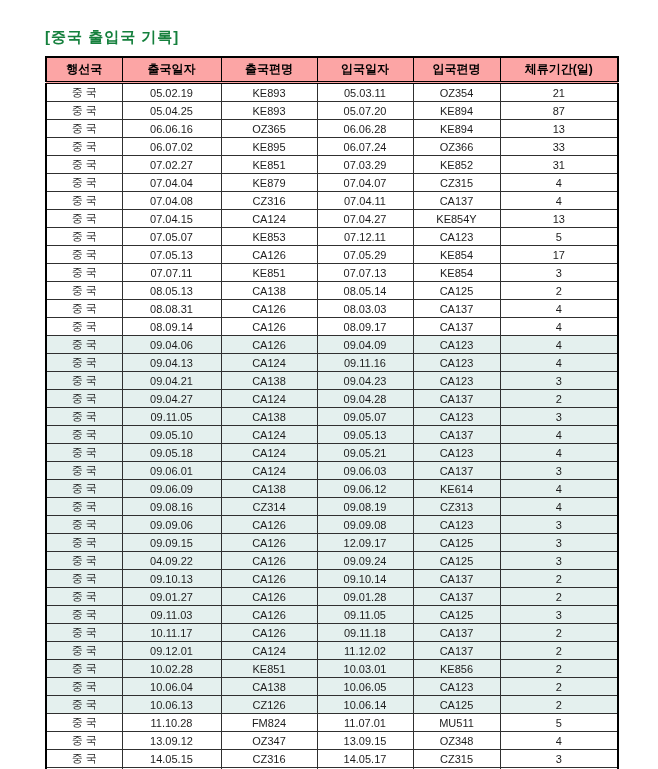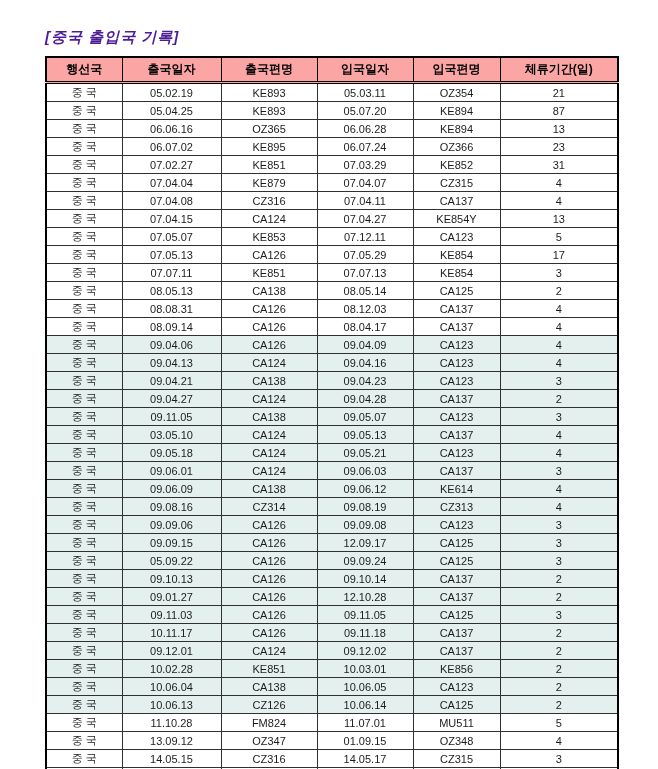--- a/index.html
+++ b/index.html
@@ -12,24 +12,23 @@
     width: 658px;
     height: 769px;
     overflow: hidden;
   }
   .page {
     padding: 28px 0 0 45px;
   }
   .doc-title {
     font-size: 15px;
     font-weight: bold;
-    color: #4c1d95;
+    color: #15803d;
     letter-spacing: 1px;
     margin: 0 0 9px 0;
-    font-style: italic;
   }
   table.records {
     border-collapse: collapse;
     table-layout: fixed;
     width: 572px;
     border: 2px solid #000000;
   }
   table.records th {
     background: #fca5a5;
     border: 1px solid #000000;
@@ -104,21 +103,21 @@
           <td>06.06.28</td>
           <td>KE894</td>
           <td>13</td>
         </tr>
         <tr>
           <td>중 국</td>
           <td>06.07.02</td>
           <td>KE895</td>
           <td>06.07.24</td>
           <td>OZ366</td>
-          <td>23</td>
+          <td>33</td>
         </tr>
         <tr>
           <td>중 국</td>
           <td>07.02.27</td>
           <td>KE851</td>
           <td>07.03.29</td>
           <td>KE852</td>
           <td>31</td>
         </tr>
         <tr>
@@ -174,45 +173,45 @@
           <td>08.05.13</td>
           <td>CA138</td>
           <td>08.05.14</td>
           <td>CA125</td>
           <td>2</td>
         </tr>
         <tr>
           <td>중 국</td>
           <td>08.08.31</td>
           <td>CA126</td>
-          <td>08.12.03</td>
+          <td>08.03.03</td>
           <td>CA137</td>
           <td>4</td>
         </tr>
         <tr>
           <td>중 국</td>
           <td>08.09.14</td>
           <td>CA126</td>
-          <td>08.04.17</td>
+          <td>08.09.17</td>
           <td>CA137</td>
           <td>4</td>
         </tr>
         <tr class="tinted">
           <td>중 국</td>
           <td>09.04.06</td>
           <td>CA126</td>
           <td>09.04.09</td>
           <td>CA123</td>
           <td>4</td>
         </tr>
         <tr class="tinted">
           <td>중 국</td>
           <td>09.04.13</td>
           <td>CA124</td>
-          <td>09.04.16</td>
+          <td>09.11.16</td>
           <td>CA123</td>
           <td>4</td>
         </tr>
         <tr class="tinted">
           <td>중 국</td>
           <td>09.04.21</td>
           <td>CA138</td>
           <td>09.04.23</td>
           <td>CA123</td>
           <td>3</td>
@@ -228,21 +227,21 @@
         <tr class="tinted">
           <td>중 국</td>
           <td>09.11.05</td>
           <td>CA138</td>
           <td>09.05.07</td>
           <td>CA123</td>
           <td>3</td>
         </tr>
         <tr class="tinted">
           <td>중 국</td>
-          <td>03.05.10</td>
+          <td>09.05.10</td>
           <td>CA124</td>
           <td>09.05.13</td>
           <td>CA137</td>
           <td>4</td>
         </tr>
         <tr class="tinted">
           <td>중 국</td>
           <td>09.05.18</td>
           <td>CA124</td>
           <td>09.05.21</td>
@@ -284,39 +283,39 @@
         <tr class="tinted">
           <td>중 국</td>
           <td>09.09.15</td>
           <td>CA126</td>
           <td>12.09.17</td>
           <td>CA125</td>
           <td>3</td>
         </tr>
         <tr class="tinted">
           <td>중 국</td>
-          <td>05.09.22</td>
+          <td>04.09.22</td>
           <td>CA126</td>
           <td>09.09.24</td>
           <td>CA125</td>
           <td>3</td>
         </tr>
         <tr class="tinted">
           <td>중 국</td>
           <td>09.10.13</td>
           <td>CA126</td>
           <td>09.10.14</td>
           <td>CA137</td>
           <td>2</td>
         </tr>
         <tr class="tinted">
           <td>중 국</td>
           <td>09.01.27</td>
           <td>CA126</td>
-          <td>12.10.28</td>
+          <td>09.01.28</td>
           <td>CA137</td>
           <td>2</td>
         </tr>
         <tr class="tinted">
           <td>중 국</td>
           <td>09.11.03</td>
           <td>CA126</td>
           <td>09.11.05</td>
           <td>CA125</td>
           <td>3</td>
@@ -326,21 +325,21 @@
           <td>10.11.17</td>
           <td>CA126</td>
           <td>09.11.18</td>
           <td>CA137</td>
           <td>2</td>
         </tr>
         <tr class="tinted">
           <td>중 국</td>
           <td>09.12.01</td>
           <td>CA124</td>
-          <td>09.12.02</td>
+          <td>11.12.02</td>
           <td>CA137</td>
           <td>2</td>
         </tr>
         <tr class="tinted">
           <td>중 국</td>
           <td>10.02.28</td>
           <td>KE851</td>
           <td>10.03.01</td>
           <td>KE856</td>
           <td>2</td>
@@ -366,21 +365,21 @@
           <td>11.10.28</td>
           <td>FM824</td>
           <td>11.07.01</td>
           <td>MU511</td>
           <td>5</td>
         </tr>
         <tr>
           <td>중 국</td>
           <td>13.09.12</td>
           <td>OZ347</td>
-          <td>01.09.15</td>
+          <td>13.09.15</td>
           <td>OZ348</td>
           <td>4</td>
         </tr>
         <tr>
           <td>중 국</td>
           <td>14.05.15</td>
           <td>CZ316</td>
           <td>14.05.17</td>
           <td>CZ315</td>
           <td>3</td>

